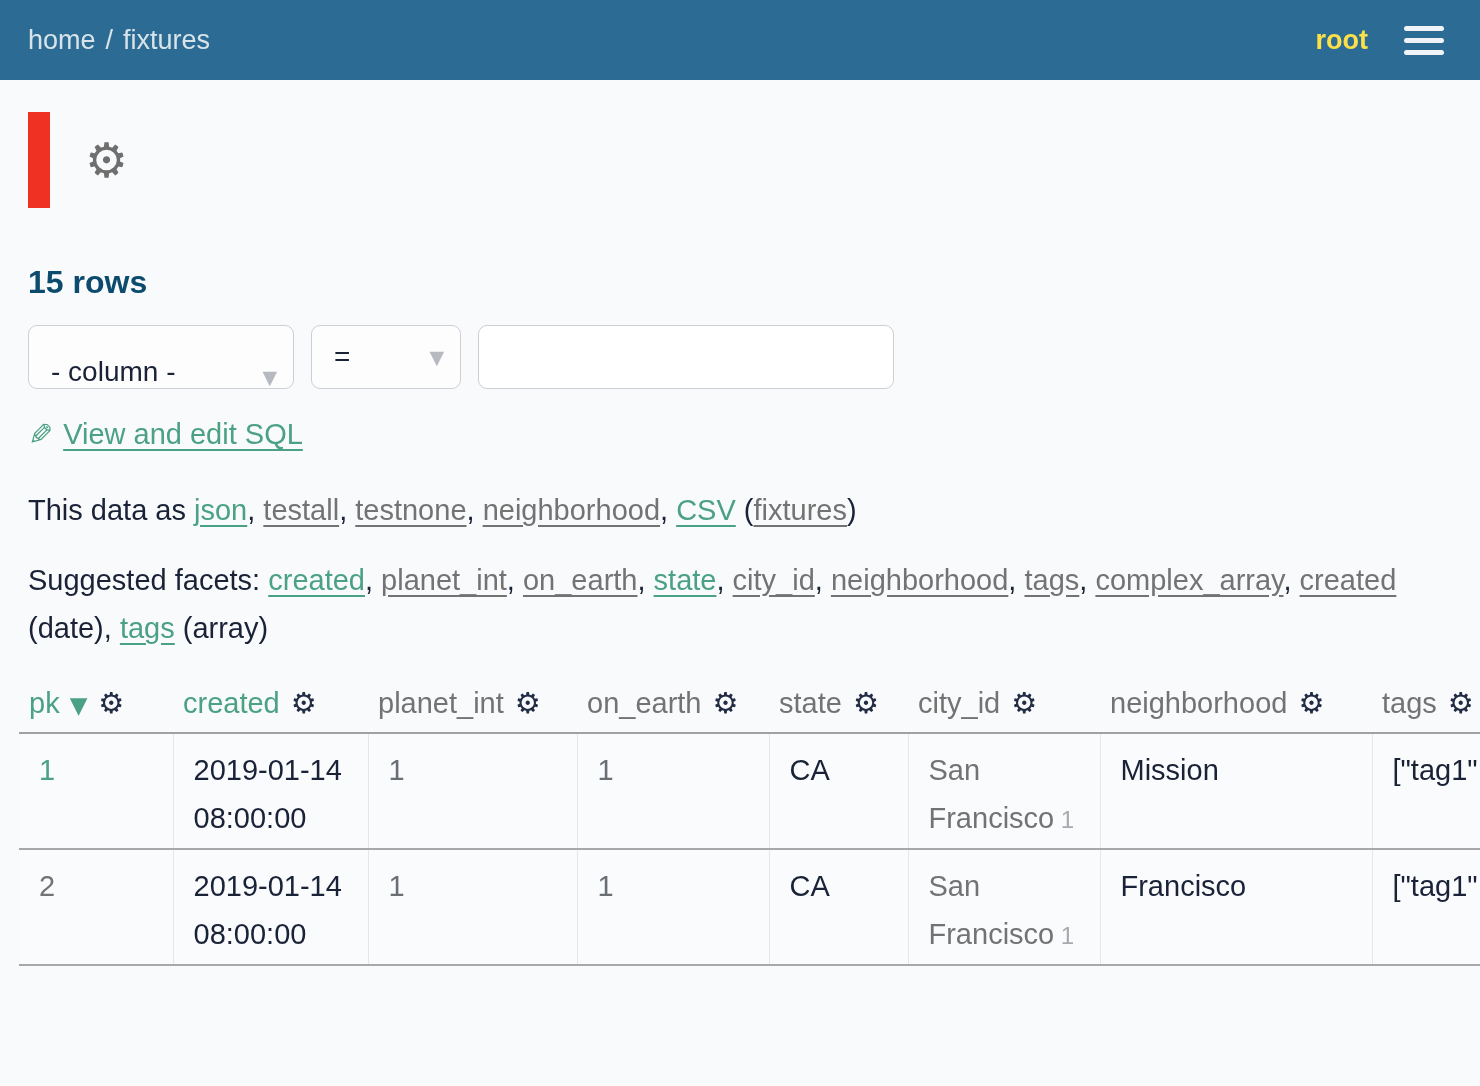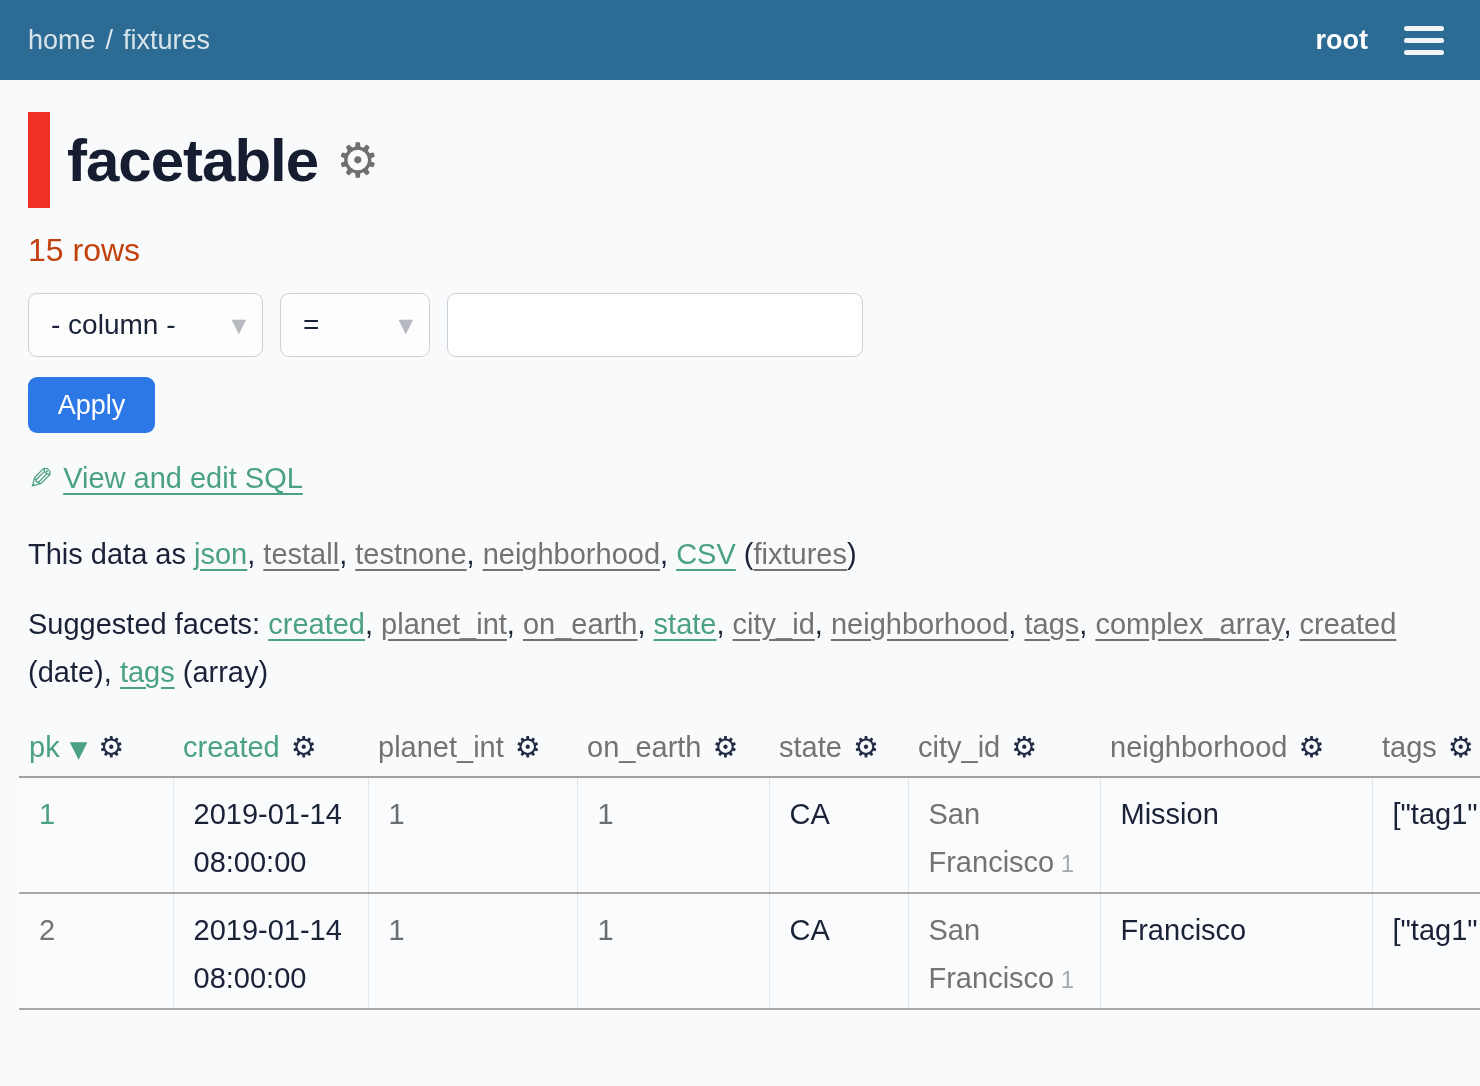--- a/index.html
+++ b/index.html
@@ -11,42 +11,42 @@
   }
   
   .topnav {
     height: 80px; background: #2c6b94;
     display: flex; align-items: center; justify-content: space-between;
     padding: 0 36px 0 28px;
   }
   .crumbs { font-size: 27px; color: #d9e4ea; display: flex; gap: 10px; align-items: center; }
   .crumbs a { color: #d9e4ea; text-decoration: none; }
   .nav-right { display: flex; align-items: center; gap: 36px; }
-  .nav-user { font-size: 27px; font-weight: 700; color: #ffffff; text-decoration: none; }
+  .nav-user { font-size: 27px; font-weight: 700; color: #fde047; text-decoration: none; }
   .hamburger { width: 40px; display: flex; flex-direction: column; gap: 7px; cursor: pointer; }
   .hamburger i { display: block; height: 5px; background: #f0f4f7; border-radius: 3px; }
   
   main { padding: 32px 0 0 28px; }
   .title-row { display: flex; align-items: center; height: 96px; }
   .red-bar { width: 22px; height: 96px; background: #ee3123; margin-right: 17px; }
   h1 { margin: 0; font-size: 60px; font-weight: 700; color: #161d31; letter-spacing: -1px; }
   .title-gear { font-family: "DejaVu Sans", sans-serif; font-size: 48px; color: #6f6f6f; margin-left: 18px; line-height: 1; }
   .meta-line { margin-top: 38px; font-size: 29px; }
   a.lnk { text-decoration: underline; text-underline-offset: 5px; }
   .green { color: #4ba183; }
   .blue { color: #737373; }
-  .rows-count { margin-top: 24px; font-size: 32px; font-weight: 400; color: #c2410c; }
+  .rows-count { margin-top: 56px; font-size: 32px; font-weight: 700; color: #0c4a6e; }
   
   .filter-bar { margin-top: 24px; display: flex; gap: 17px; }
   .select {
     height: 64px; background: #fdfdfe; border: 1px solid #ccd0d5; border-radius: 9px;
     display: flex; align-items: center; justify-content: space-between;
     padding: 0 16px 0 22px; font-size: 28px; color: #1a2238; cursor: pointer;
   }
-  .select-column { width: 235px; }
+  .select-column { width: 266px; align-items: flex-end; }
   .select-op { width: 150px; }
   .caret { font-family: "DejaVu Sans", sans-serif; font-size: 19px; color: #b6bac0; }
   .text-input {
     width: 416px; height: 64px; background: #ffffff; border: 1px solid #ccd0d5;
     border-radius: 9px; font-size: 28px; padding: 0 18px; font-family: "Liberation Sans", sans-serif;
   }
   .apply-btn {
     margin-top: 20px; width: 127px; height: 56px; background: #2d78e7; color: #fff;
     border: none; border-radius: 9px; font-size: 27px; font-family: "Liberation Sans", sans-serif;
     cursor: pointer; display: block;
@@ -93,40 +93,38 @@
         <i></i>
         <i></i>
       </div>
   </div>
 </header>
 
 <main>
 
   <div class="title-row">
     <div class="red-bar"></div>
-    <h1>facetable</h1>
     <span class="title-gear">⚙</span>
   </div>
 
 
   <div class="rows-count">15 rows</div>
 
   <div class="filter-bar">
     <div class="select select-column">
       <span>- column -</span>
       <span class="caret">▼</span>
     </div>
     <div class="select select-op">
       <span>=</span>
       <span class="caret">▼</span>
     </div>
     <input class="text-input" type="text" value="" placeholder="" style="">
   </div>
 
-  <button class="apply-btn">Apply</button>
 
   <div class="sql-line">
     <span class="pencil-icon">✎</span>
     <a href="#" class="lnk green">View and edit SQL</a>
   </div>
 
   <p class="export-line"><span>This data as </span><a href="#" class="lnk green">json</a><span>, </span><a href="#" class="lnk blue">testall</a><span>, </span><a href="#" class="lnk blue">testnone</a><span>, </span><a href="#" class="lnk blue">neighborhood</a><span>, </span><a href="#" class="lnk green">CSV</a><span> (</span><a href="#" class="lnk blue">fixtures</a><span>)</span></p>
 
   <p class="facets-line"><span>Suggested facets: </span><a href="#" class="lnk green">created</a><span>, </span><a href="#" class="lnk blue">planet_int</a><span>, </span><a href="#" class="lnk blue">on_earth</a><span>, </span><a href="#" class="lnk green">state</a><span>, </span><a href="#" class="lnk blue">city_id</a><span>, </span><a href="#" class="lnk blue">neighborhood</a><span>, </span><a href="#" class="lnk blue">tags</a><span>, </span><a href="#" class="lnk blue">complex_array</a><span>, </span><a href="#" class="lnk blue">created</a><span> (date), </span><a href="#" class="lnk green">tags</a><span> (array)</span></p>
 

